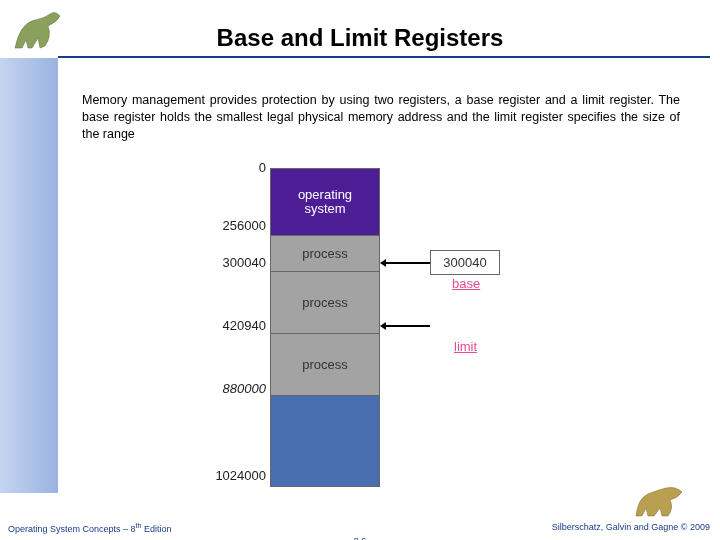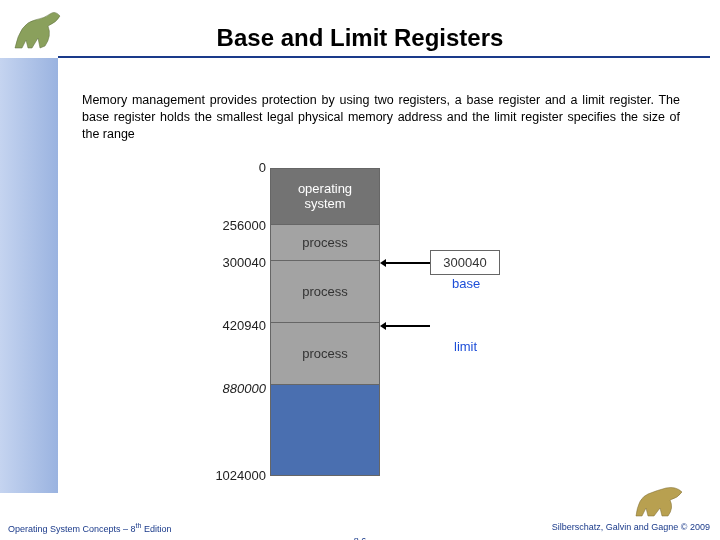--- a/index.html
+++ b/index.html
@@ -70,42 +70,43 @@
     border: 1px solid #666;
   }
   .mem-cell {
     border-bottom: 1px solid #666;
     text-align: center;
     display: flex;
     align-items: center;
     justify-content: center;
     background: #a3a3a3;
   }
-  .mem-cell.os { height: 56px; background: #737373; color: #fff; line-height: 1.1; }
+  .mem-cell.os { height: 67px; background: #4c1d95; color: #fff; line-height: 1.1; }
   .mem-cell.p1 { height: 36px; }
   .mem-cell.p2 { height: 62px; }
   .mem-cell.p3 { height: 62px; }
   .mem-cell.empty { height: 90px; background: #4a6fb0; border-bottom: none; }
   .addr {
     position: absolute;
     text-align: right;
     width: 60px;
     color: #222;
   }
   .reg-box {
     position: absolute;
     border: 1px solid #666;
     padding: 4px 12px;
     background: #fff;
     text-align: center;
     width: 70px;
   }
   .reg-label {
     position: absolute;
-    color: #1d4ed8;
+    color: #ec4899;
+    text-decoration: underline;
   }
   .arrow {
     position: absolute;
     height: 2px;
     background: #000;
   }
   .arrow::before {
     content: '';
     position: absolute;
     left: -6px; top: -3px;

